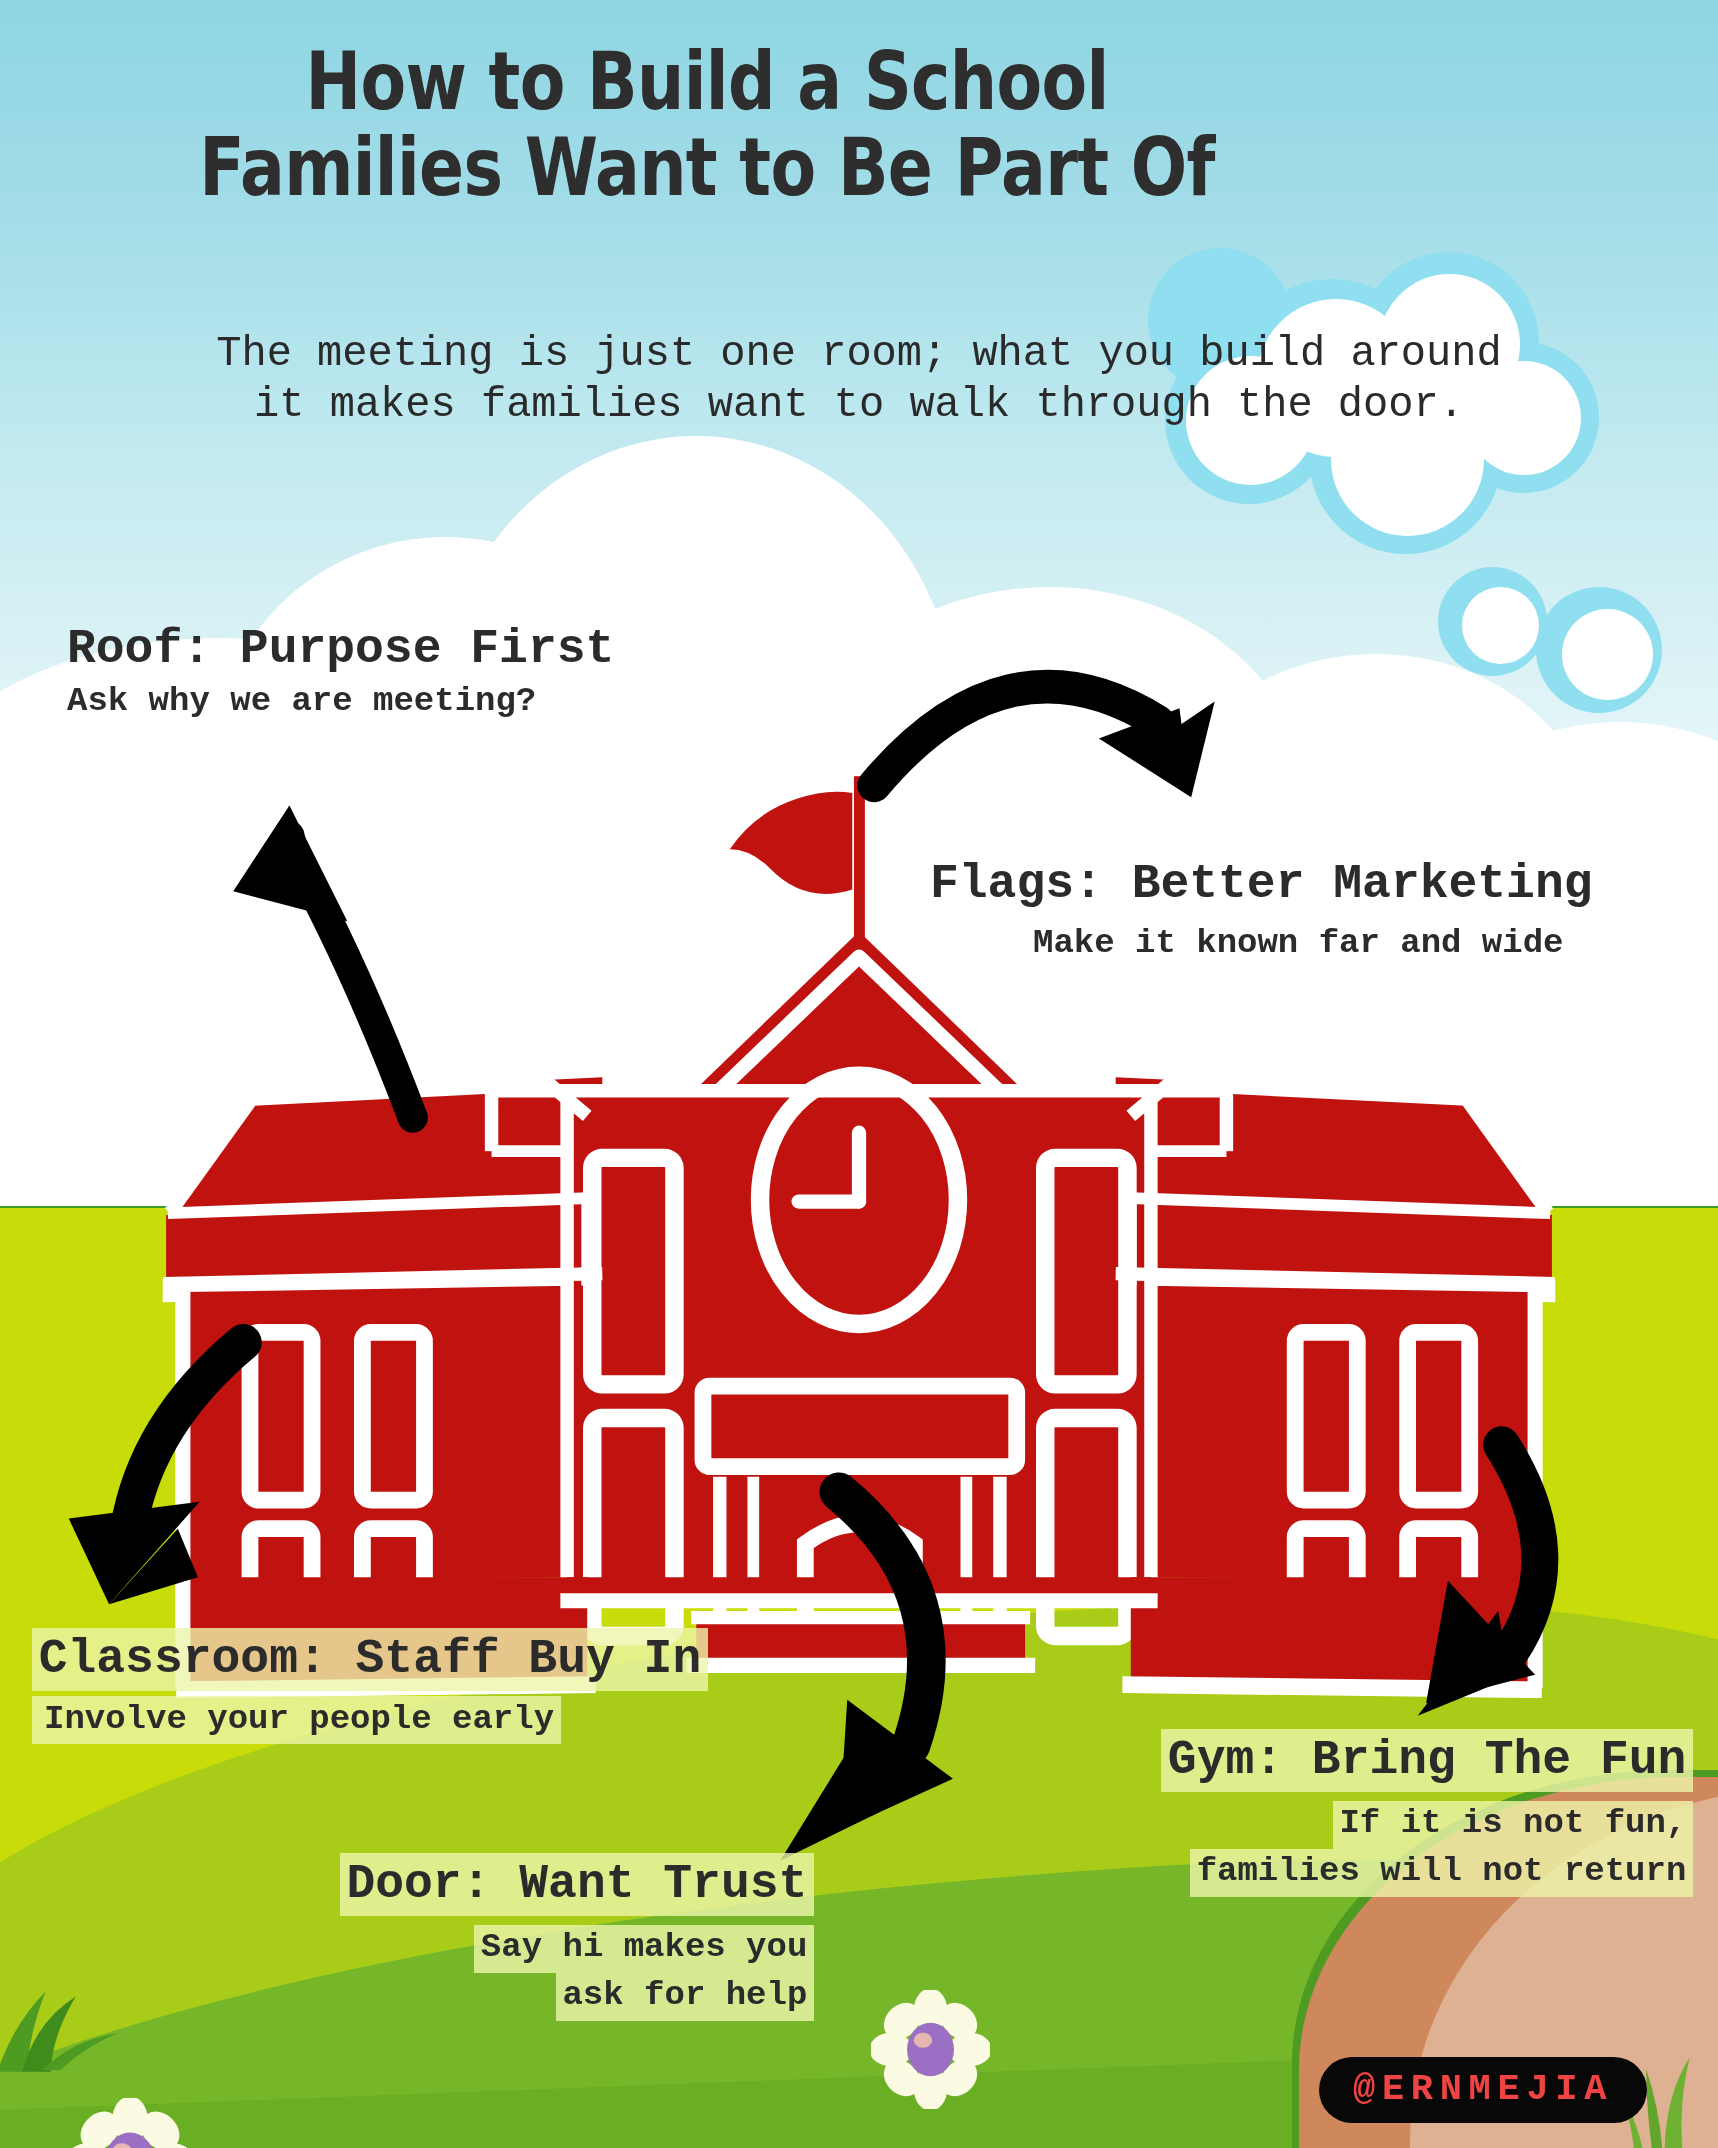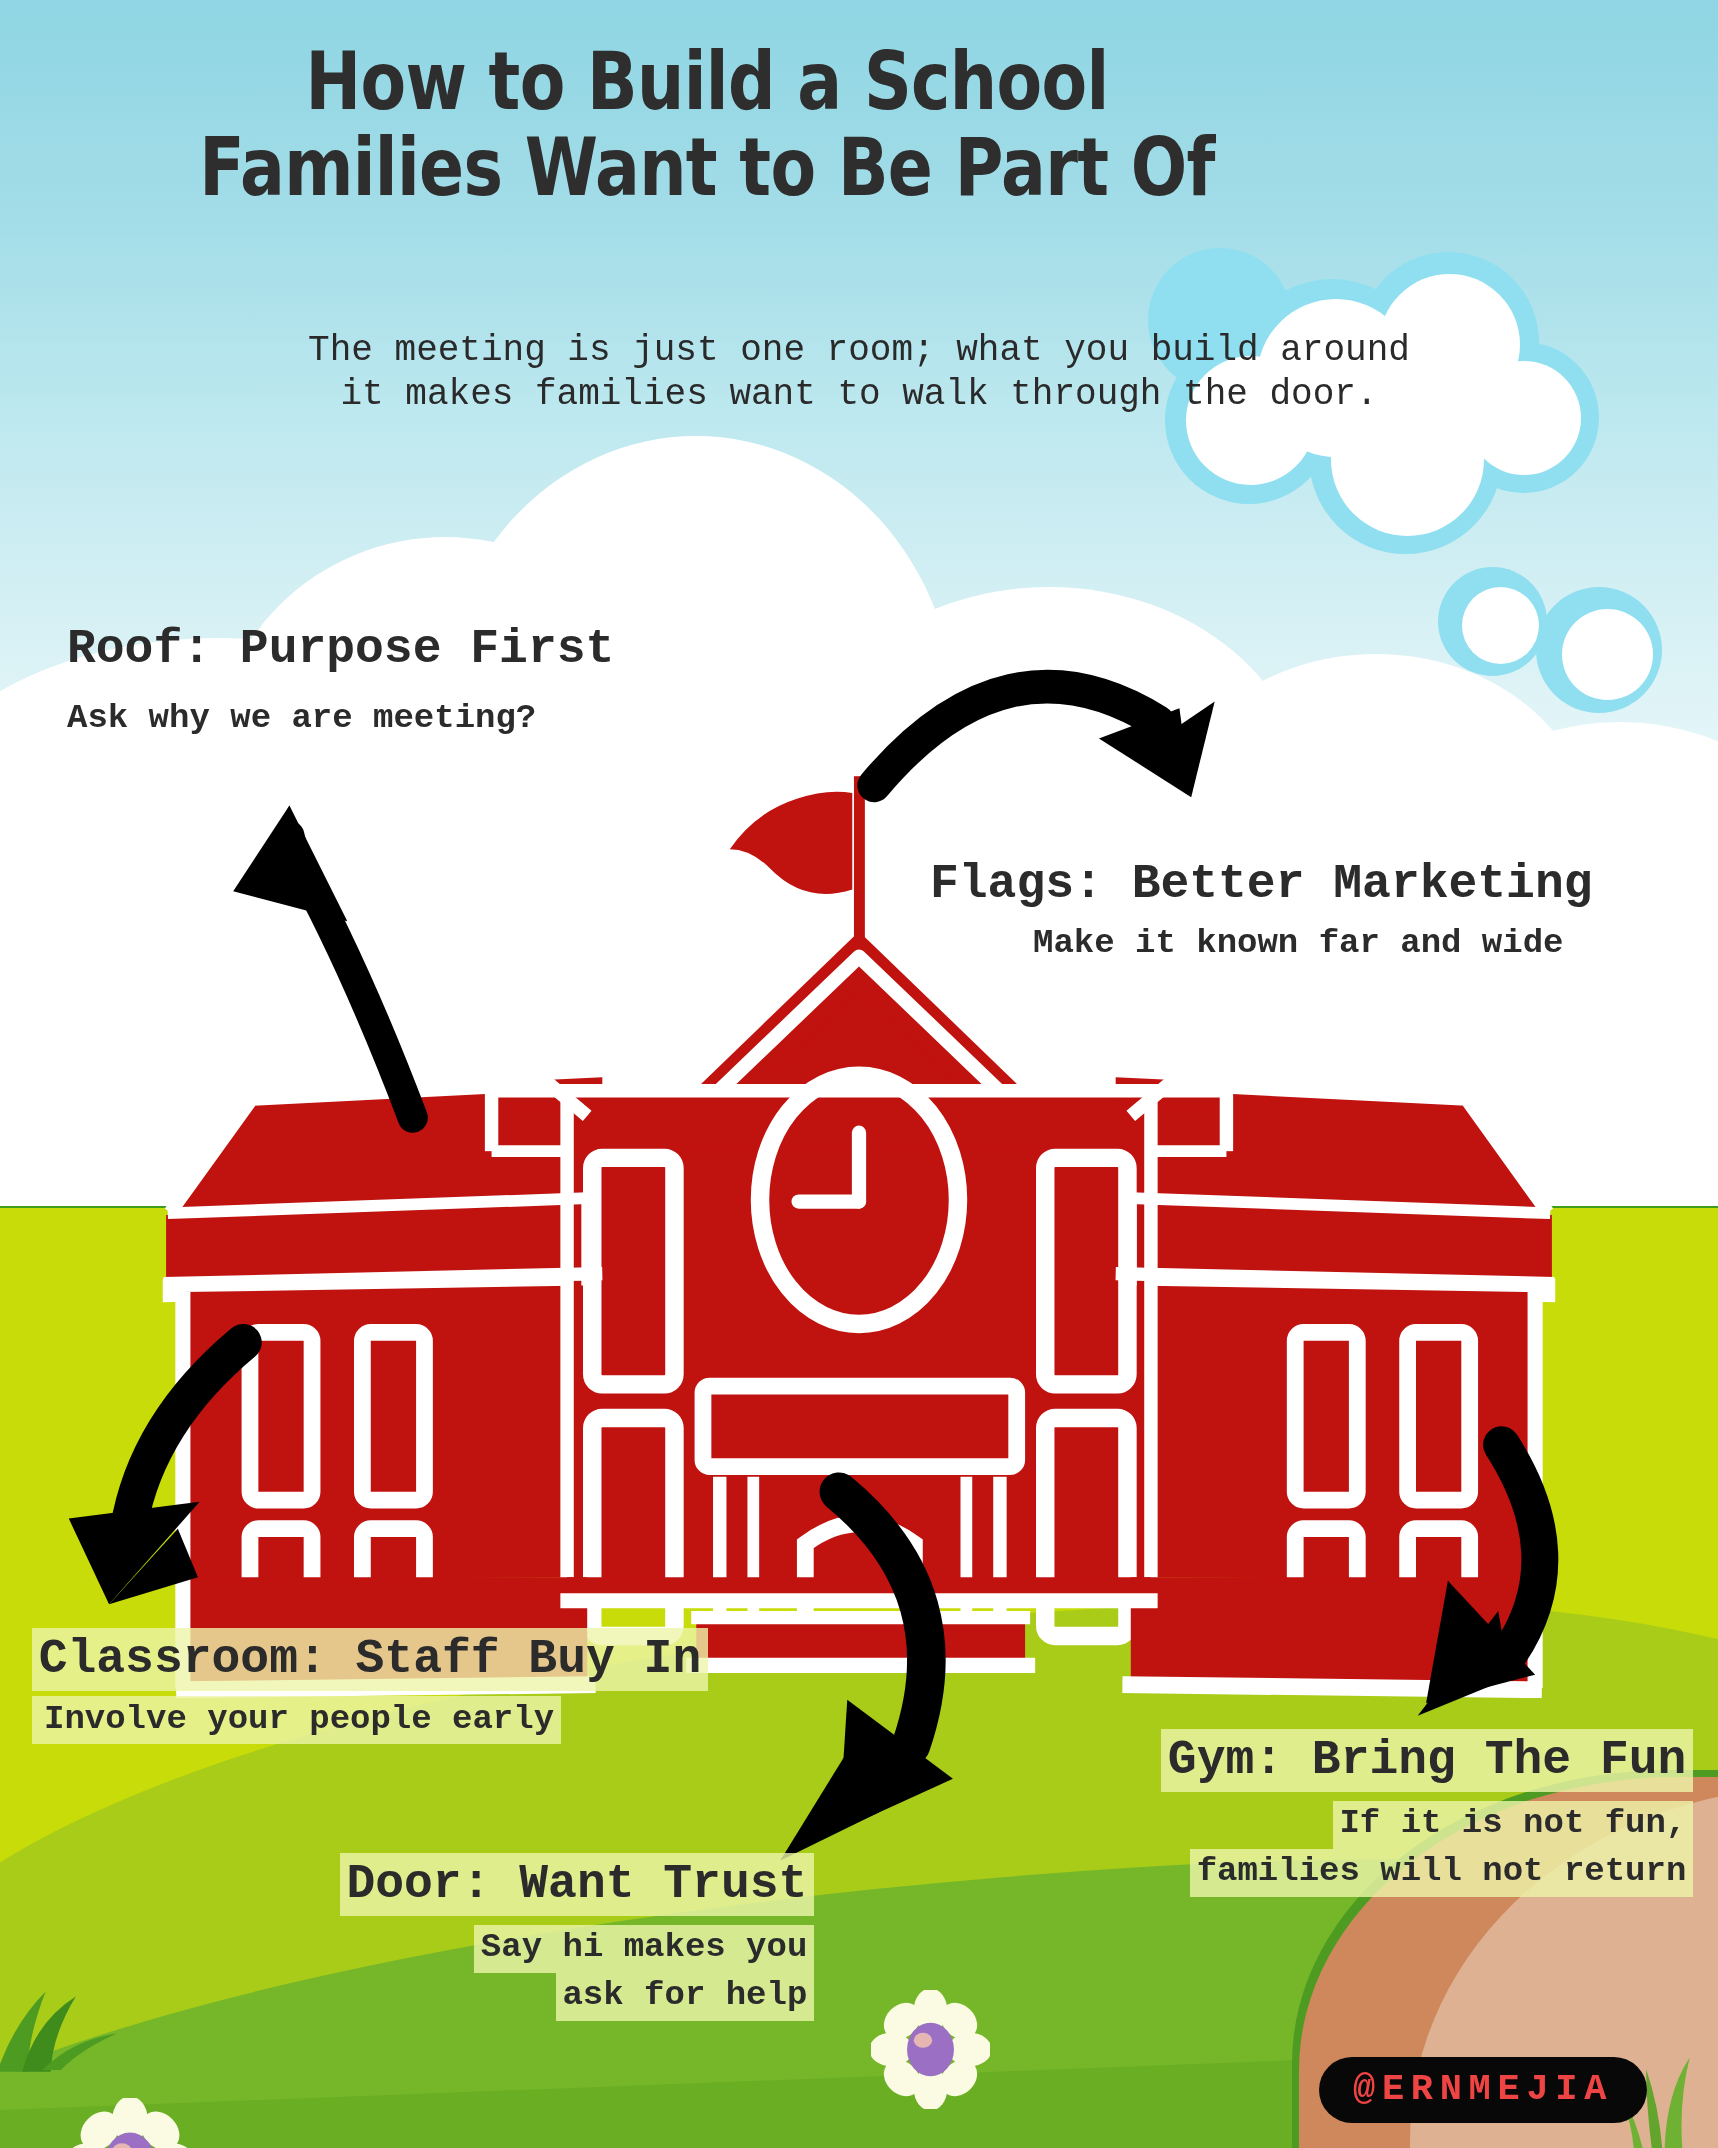--- a/index.html
+++ b/index.html
@@ -115,21 +115,21 @@
     line-height:1.06;
     letter-spacing:-0.8px;
     color:#2e2e2e;
     transform: scaleX(0.82);
     white-space:nowrap;
   }
   .subtitle {
     position:absolute; left:0; top:329px; width:1718px;
     text-align:center;
     font-family:"Liberation Mono","DejaVu Sans Mono",monospace;
-    font-size:36px;
+    font-size:42px;
     line-height:1.22;
     color:#2a2a2a;
     letter-spacing:0px;
   }
 
   .callout { position:absolute; }
   .callout .ch {
     font-family:"Liberation Mono","DejaVu Sans Mono",monospace;
     font-size:48px;
     font-weight:700;
@@ -145,21 +145,21 @@
     line-height:1.22;
     white-space:nowrap;
   }
   .hl .ch, .hl .cs {
     background: rgba(238,245,170,0.80);
     display:inline-block;
     padding:2.5px 6.7px 4.2px 6.7px;
   }
 
   .c-roof  { left:67px;  top:621px; }
-  .c-roof .cs { margin-top:20px; }
+  .c-roof .cs { margin-top:3px; }
 
   .c-flags { left:930px; top:856px; text-align:center; }
   .c-flags .cs { margin-top:10px; margin-left:74px; }
 
   .c-class { left:32px; top:1628px; }
   .c-class .cs { margin-top:5px;padding-left:12px; }
 
   .c-door  { left:193px; top:1853px; width:621px; text-align:right; }
   .c-door .cs { margin-top:8.4px; }
   .c-door .cs2 { margin-top:0px; }

